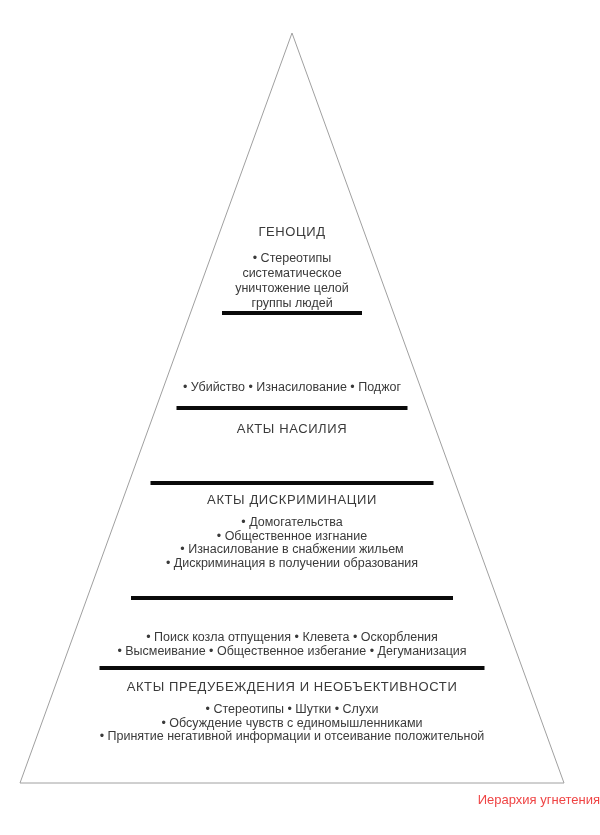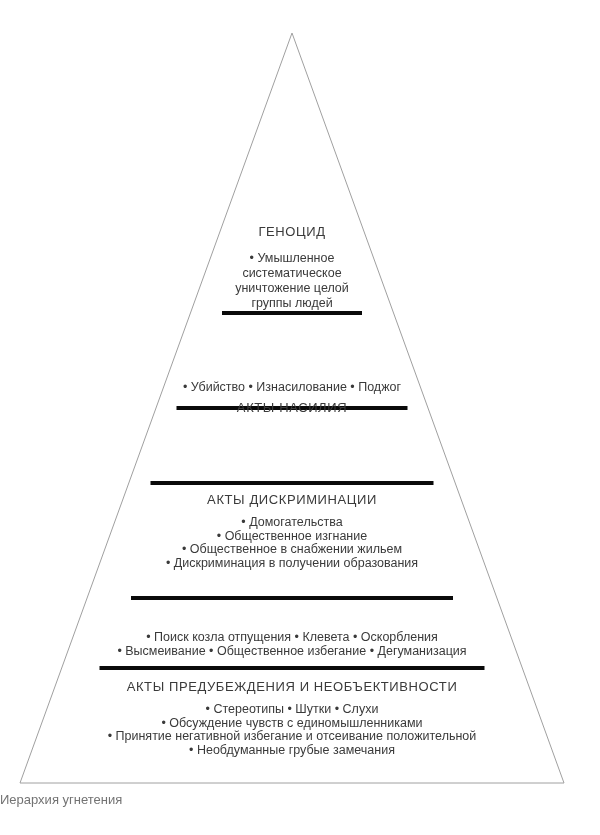--- a/index.html
+++ b/index.html
@@ -46,77 +46,76 @@
     height: 4px;
     background: #0a0a0a;
     left: 292px;
     transform: translateX(-50%);
   }
   .caption {
     position: absolute;
     top: 792px;
     left: 0;
     width: 600px;
-    text-align: left;
+    text-align: right;
     font-size: 13px;
-    color: #737373;
+    color: #ef4444;
   }
 </style>
 </head>
 <body>
 
 <div class="canvas">
 
   <svg class="triangle-svg" viewBox="0 0 600 835" xmlns="http://www.w3.org/2000/svg" aria-hidden="true">
     <polygon points="292,33 20,783 564,783" fill="none" stroke="#a0a0a0" stroke-width="1"></polygon>
   </svg>
 
   <div class="band level-title" style="top:224px">
     <div>ГЕНОЦИД</div>
   </div>
   <div class="band level-items items-loose" style="top:251px">
-    <div>• Умышленное</div>
+    <div>• Стереотипы</div>
     <div>систематическое</div>
     <div>уничтожение целой</div>
     <div>группы людей</div>
   </div>
   <div class="divider" style="top:311px;width:140px"></div>
 
   <div class="band level-items" style="top:381px">
     <div>• Убийство • Изнасилование • Поджог</div>
   </div>
   <div class="divider" style="top:406px;width:231px"></div>
 
-  <div class="band level-title" style="top:400px">
+  <div class="band level-title" style="top:421px">
     <div>АКТЫ НАСИЛИЯ</div>
   </div>
   <div class="divider" style="top:481px;width:283px"></div>
 
   <div class="band level-title" style="top:492px">
     <div>АКТЫ ДИСКРИМИНАЦИИ</div>
   </div>
   <div class="band level-items" style="top:516px">
     <div>• Домогательства</div>
     <div>• Общественное изгнание</div>
-    <div>• Общественное в снабжении жильем</div>
+    <div>• Изнасилование в снабжении жильем</div>
     <div>• Дискриминация в получении образования</div>
   </div>
   <div class="divider" style="top:596px;width:322px"></div>
 
   <div class="band level-items" style="top:631px">
     <div>• Поиск козла отпущения • Клевета • Оскорбления</div>
     <div>• Высмеивание • Общественное избегание • Дегуманизация</div>
   </div>
   <div class="divider" style="top:666px;width:385px"></div>
 
   <div class="band level-title" style="top:679px">
     <div>АКТЫ ПРЕДУБЕЖДЕНИЯ И НЕОБЪЕКТИВНОСТИ</div>
   </div>
   <div class="band level-items" style="top:703px">
     <div>• Стереотипы • Шутки • Слухи</div>
     <div>• Обсуждение чувств с единомышленниками</div>
-    <div>• Принятие негативной избегание и отсеивание положительной</div>
-    <div>• Необдуманные грубые замечания</div>
+    <div>• Принятие негативной информации и отсеивание положительной</div>
   </div>
 
   <div class="caption">Иерархия угнетения</div>
 
 </div>
 
 </body></html>

